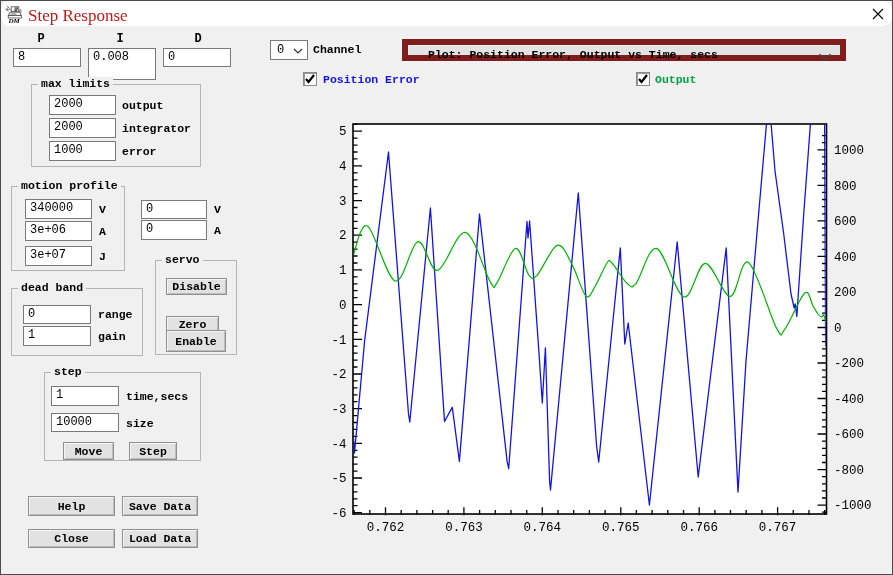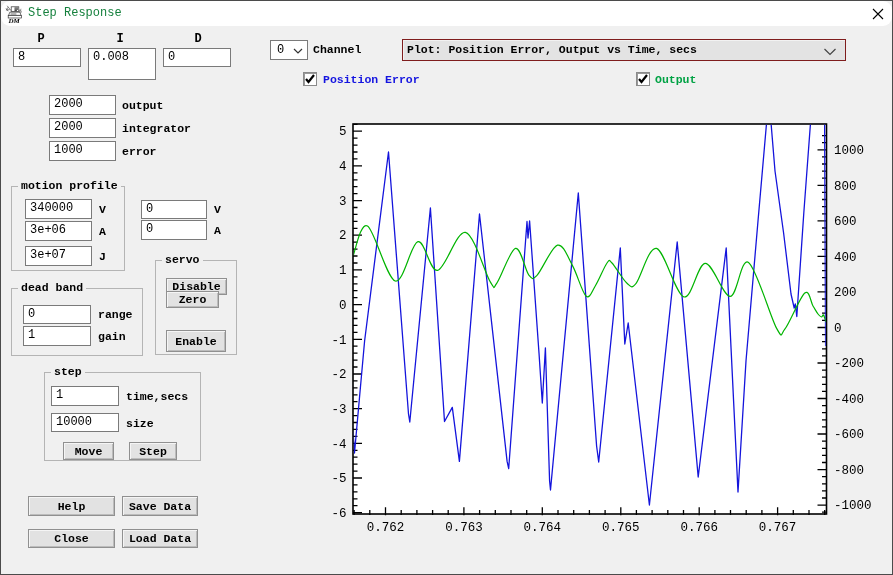--- a/index.html
+++ b/index.html
@@ -1,34 +1,34 @@
 <!DOCTYPE html>
 <html><head><meta charset="utf-8"><title>Step Response</title>
 <style>
 * { margin:0; padding:0; box-sizing:border-box; }
 html,body { width:893px; height:575px; overflow:hidden; }
 #win { position:absolute; left:0; top:0; width:893px; height:575px; background:#f0f0f0;
   border:1px solid #4b4b4b; font-family:"Liberation Mono", monospace; }
 #tbar { position:absolute; left:0; top:0; width:100%; height:25px; background:#ffffff;border-radius:9px; }
-#title { position:absolute; left:27px; top:5px; font-family:Liberation Mono, monospace;
-  font-size:12px; color:#15803d; }
+#title { position:absolute; left:27px; top:5px; font-family:Liberation Serif, serif;
+  font-size:17px; color:#b91c1c; }
 .ent { position:absolute; background:#fff; border:1px solid #7a7a7a; font-size:12px;
   line-height:17px; padding-left:4px; color:#000; }
 .grp { position:absolute; border:1px solid #b4b4b4; }
 .glab { position:absolute; top:-8px; background:#f0f0f0; padding:0 3px;
   font-weight:bold; font-size:11.5px; line-height:14px; white-space:pre; }
 .mlab { position:absolute; font-weight:bold; font-size:11.5px; line-height:13px; white-space:pre; }
 .plab { position:absolute; font-weight:bold; font-size:12px; width:30px; text-align:center; }
 .btn { position:absolute; background:#e2e2e2; border:1px solid #909090; font-weight:bold;
   font-size:11.5px; display:flex; align-items:center; justify-content:center;
   box-shadow:inset 1px 1px 0 #f5f5f5, inset -1px -1px 0 #bcbcbc; }
 .combo { position:absolute; background:#fff; border:1px solid #7a7a7a; font-size:12px;
   line-height:18px; padding-left:6px; }
-.drop { position:absolute; background:#e3e3e3; border:1px solid #7f1d1d; font-weight:bold;
-  font-size:11.5px; line-height:20px; padding-left:4px; white-space:pre;
+.drop { position:absolute; background:#e3e3e3; border:6px solid #7f1d1d; font-weight:bold;
+  font-size:11.5px; line-height:20px; padding-left:20px; white-space:pre;
   box-shadow:inset 1px 1px 0 #f2f2f2; }
 .cb { position:absolute; width:14px; height:14px; background:#fff; border:1px solid #8a8a8a;
   box-shadow:inset 1px 1px 0 #9a9a9a; }
 .cb svg { position:absolute; left:-1px; top:-1px; }
 </style></head>
 <body>
 <div id="win">
   <div id="tbar">
       <svg width="18" height="18" viewBox="0 0 18 18" style="position:absolute;left:4px;top:4px">
 <g stroke="#333" stroke-width="0.7" fill="none">
@@ -65,20 +65,23 @@
         <path d="M3,7 L5.5,10 L11,3" stroke="#000" stroke-width="2.2" fill="none"></path>
       </svg>
     </div>
 <div class="mlab" style="left:322px;top:72px;color:#1414e0">Position Error</div>
 <div class="cb" style="left:635px;top:71px">
       <svg width="14" height="14">
         <path d="M3,7 L5.5,10 L11,3" stroke="#000" stroke-width="2.2" fill="none"></path>
       </svg>
     </div>
 <div class="mlab" style="left:654px;top:72px;color:#00a244">Output</div>
+<div class="grp" style="left:30px;top:83px;width:170px;height:83px">
+      <span class="glab" style="left:6px">max limits</span>
+    </div>
 <div class="ent" style="left:48px;top:94px;width:67px;height:20px">2000</div>
 <div class="ent" style="left:48px;top:117px;width:67px;height:20px">2000</div>
 <div class="ent" style="left:48px;top:140px;width:67px;height:20px">1000</div>
 <div class="mlab" style="left:121px;top:98px;">output</div>
 <div class="mlab" style="left:121px;top:121px;">integrator</div>
 <div class="mlab" style="left:121px;top:144px;">error</div>
 <div class="grp" style="left:10px;top:185px;width:114px;height:85px">
       <span class="glab" style="left:6px">motion profile</span>
     </div>
 <div class="ent" style="left:24px;top:198px;width:67px;height:20px">340000</div>
@@ -88,21 +91,21 @@
 <div class="mlab" style="left:98px;top:224px;">A</div>
 <div class="mlab" style="left:98px;top:249px;">J</div>
 <div class="ent" style="left:140px;top:199px;width:66px;height:19px">0</div>
 <div class="ent" style="left:140px;top:219px;width:66px;height:20px">0</div>
 <div class="mlab" style="left:213px;top:202px;">V</div>
 <div class="mlab" style="left:213px;top:223px;">A</div>
 <div class="grp" style="left:154px;top:259px;width:82px;height:95px">
       <span class="glab" style="left:6px">servo</span>
     </div>
 <div class="btn" style="left:165px;top:277px;width:61px;height:17px">Disable</div>
-<div class="btn" style="left:165px;top:290px;width:53px;height:17px">Zero</div>
+<div class="btn" style="left:165px;top:315px;width:53px;height:17px">Zero</div>
 <div class="btn" style="left:165px;top:329px;width:60px;height:22px">Enable</div>
 <div class="grp" style="left:10px;top:287px;width:132px;height:68px">
       <span class="glab" style="left:6px">dead band</span>
     </div>
 <div class="ent" style="left:22px;top:304px;width:68px;height:19px">0</div>
 <div class="ent" style="left:22px;top:325px;width:68px;height:20px">1</div>
 <div class="mlab" style="left:97px;top:307px;">range</div>
 <div class="mlab" style="left:97px;top:329px;">gain</div>
 <div class="grp" style="left:43px;top:371px;width:157px;height:89px">
       <span class="glab" style="left:6px">step</span>

